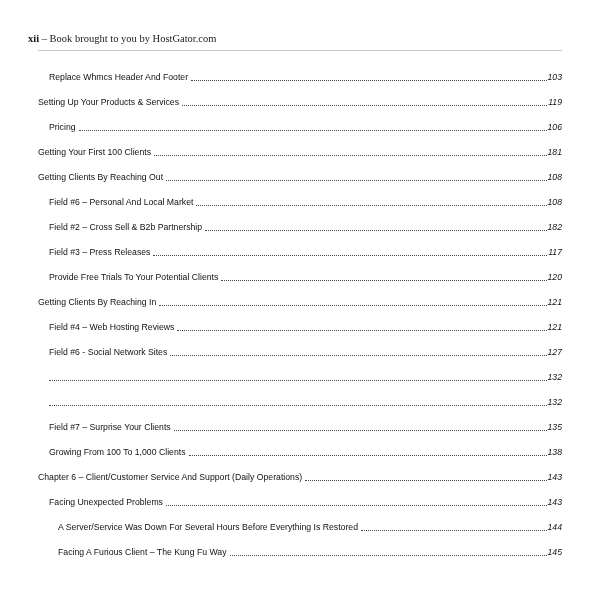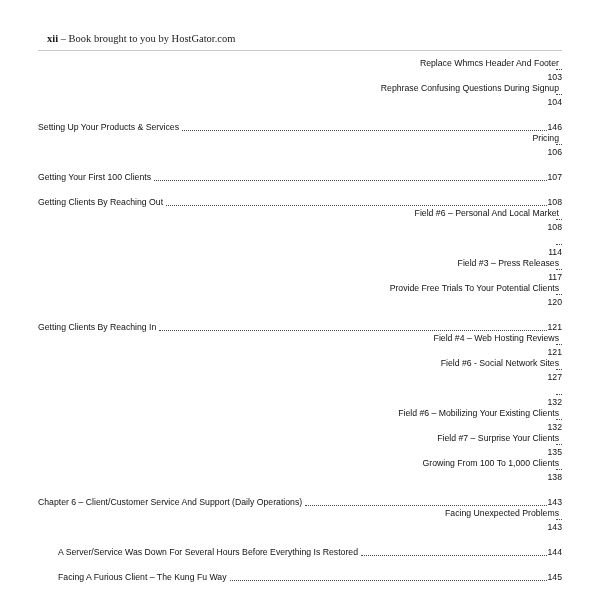--- a/index.html
+++ b/index.html
@@ -20,21 +20,21 @@
     position: relative;
     width: 600px;
     height: 600px;
     background: #ffffff;
     box-sizing: border-box;
   }
 
   
   .page-header {
     position: absolute;
-    left: 47px;
+    left: 28px;
     top: 32px;
     width: 524px;
     font-family: "Liberation Serif", serif;
     font-size: 10.5px;
     line-height: 14px;
     color: #1a1a1a;
     white-space: nowrap;
   }
   .page-header .folio {
     font-weight: bold;
@@ -83,77 +83,74 @@
     left: 0;
     right: 0;
     bottom: 2px;
     border-bottom: 1px dotted #4a4a4a;
   }
 
   .toc-entry .page-num {
     flex: 0 0 auto;
     text-align: right;
     padding-left: 1px;
+    font-style: italic;
   }
 
   
   .lvl-0 { padding-left: 0px; }
-  .lvl-1 { padding-left: 11px; flex-direction: column; }
+  .lvl-1 { padding-left: 11px; }
   .lvl-2 { padding-left: 20px; }
 </style>
 </head>
 <body>
 
 <div class="page">
 
   <div class="page-header">
     <span class="folio">xii</span><span> – </span><span>Book brought to you by HostGator.com</span>
   </div>
 
   <div class="header-rule"></div>
 
   <div class="toc" id="toc-list">
       <div class="toc-entry lvl-1">
         <span class="entry-title">Replace Whmcs Header And Footer</span>
         <span class="leader"></span>
         <span class="page-num">103</span>
       </div>
-      <div class="toc-entry lvl-1">
-        <span class="entry-title">Rephrase Confusing Questions During Signup</span>
-        <span class="leader"></span>
-        <span class="page-num">104</span>
-      </div>
       <div class="toc-entry lvl-0">
         <span class="entry-title">Setting Up Your Products &amp; Services</span>
         <span class="leader"></span>
-        <span class="page-num">146</span>
+        <span class="page-num">119</span>
       </div>
       <div class="toc-entry lvl-1">
         <span class="entry-title">Pricing</span>
         <span class="leader"></span>
         <span class="page-num">106</span>
       </div>
       <div class="toc-entry lvl-0">
         <span class="entry-title">Getting Your First 100 Clients</span>
         <span class="leader"></span>
-        <span class="page-num">107</span>
+        <span class="page-num">181</span>
       </div>
       <div class="toc-entry lvl-0">
         <span class="entry-title">Getting Clients By Reaching Out</span>
         <span class="leader"></span>
         <span class="page-num">108</span>
       </div>
       <div class="toc-entry lvl-1">
         <span class="entry-title">Field #6 – Personal And Local Market</span>
         <span class="leader"></span>
         <span class="page-num">108</span>
       </div>
       <div class="toc-entry lvl-1">
-        <span class="leader"></span>
-        <span class="page-num">114</span>
+        <span class="entry-title">Field #2 – Cross Sell &amp; B2b Partnership</span>
+        <span class="leader"></span>
+        <span class="page-num">182</span>
       </div>
       <div class="toc-entry lvl-1">
         <span class="entry-title">Field #3 – Press Releases</span>
         <span class="leader"></span>
         <span class="page-num">117</span>
       </div>
       <div class="toc-entry lvl-1">
         <span class="entry-title">Provide Free Trials To Your Potential Clients</span>
         <span class="leader"></span>
         <span class="page-num">120</span>
@@ -171,21 +168,20 @@
       <div class="toc-entry lvl-1">
         <span class="entry-title">Field #6 - Social Network Sites</span>
         <span class="leader"></span>
         <span class="page-num">127</span>
       </div>
       <div class="toc-entry lvl-1">
         <span class="leader"></span>
         <span class="page-num">132</span>
       </div>
       <div class="toc-entry lvl-1">
-        <span class="entry-title">Field #6 – Mobilizing Your Existing Clients</span>
         <span class="leader"></span>
         <span class="page-num">132</span>
       </div>
       <div class="toc-entry lvl-1">
         <span class="entry-title">Field #7 – Surprise Your Clients</span>
         <span class="leader"></span>
         <span class="page-num">135</span>
       </div>
       <div class="toc-entry lvl-1">
         <span class="entry-title">Growing From 100 To 1,000 Clients</span>

